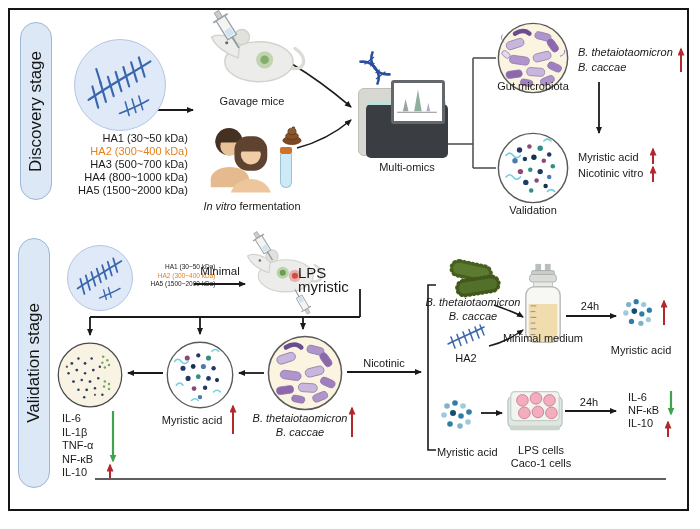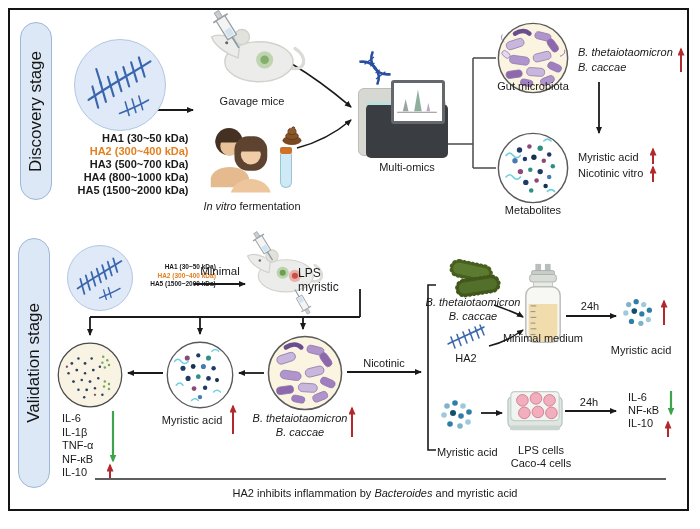--- a/index.html
+++ b/index.html
@@ -2,21 +2,21 @@
 <html><head>
 <meta charset="utf-8">
 <style>
   html,body{margin:0;padding:0;background:#fff}
   #fig{position:relative;width:700px;height:529px;background:#fff;
        font-family:"Liberation Sans",sans-serif;color:#1a1a1a;overflow:hidden}
   .frame{position:absolute;left:8px;top:8px;width:677px;height:499px;border:2.5px solid #141414}
   .abs{position:absolute}
   .lbl{position:absolute;font-size:11px;line-height:12.5px;white-space:nowrap}
   .ctr{transform:translateX(-50%);text-align:right}
-  .b{font-weight:bold}
+  .b{font-weight:normal}
   .it{font-style:italic}
   .orange{color:#E2801F}
   .small{font-size:6.5px;line-height:8.5px}
   .circle{position:absolute;border-radius:50%;box-sizing:border-box}
   .ha-circle{background:#dfe9f7;border:1.5px solid #b2c7e3}
   .pill{position:absolute;background:#dce8f5;border:1.5px solid #9db7d8;border-radius:16px;
         display:flex;align-items:center;justify-content:center}
   .pill span{writing-mode:vertical-rl;transform:rotate(180deg);font-size:17px;color:#141414}
   svg{display:block}
   .overlay{position:absolute;left:0;top:0;pointer-events:none}
@@ -225,21 +225,21 @@
         <circle cx="54" cy="60" r="2.5" fill="#16324f"></circle>
       <circle cx="38" cy="65" r="2.5" fill="#2f8f85"></circle>
     </g>
     <g fill="none" stroke="#6fd0e0" stroke-width="1.8" stroke-linecap="round">
       <path d="M10,26 q4,-5 8,0 q4,5 8,0"></path>
         <path d="M52,10 q4,-4 8,0"></path>
       <path d="M10,50 q4,-5 8,0 q4,5 8,0"></path>
         <path d="M56,66 q4,-4 8,0"></path>
     </g>
   </svg>
-  <div class="lbl ctr" style="left:533px;top:204px">Metabolites</div>
+  <div class="lbl ctr" style="left:533px;top:204px">Validation</div>
 
   <div class="lbl" style="left:578px;top:151px">Myristic acid</div>
   <div class="lbl" style="left:578px;top:167px">Nicotinic vitro</div>
 
   <div class="circle ha-circle" style="left:67px;top:245px;width:66px;height:66px">
     <svg width="63" height="63" viewBox="0 0 92 92">
       <g stroke="#3A66AE" stroke-width="2.6" stroke-linecap="round" fill="none">
         <path d="M14,62 C34,48 56,36 78,22"></path>
         <line x1="18" y1="48" x2="24" y2="70"></line>
           <line x1="26" y1="43" x2="32" y2="64"></line>
@@ -279,21 +279,21 @@
     <rect x="16" y="26" width="8" height="9" fill="#cfe3f0"></rect>
     <line x1="20" y1="37" x2="20" y2="52" stroke="#8899a6" stroke-width="2"></line>
   </svg>
   <svg class="abs" style="left:290px;top:283px;transform:rotate(150deg)" width="22" height="34" viewBox="0 0 40 60">
     <rect x="17" y="2" width="6" height="9" fill="#c9ced2" stroke="#9aa0a6"></rect>
     <line x1="10" y1="11" x2="30" y2="11" stroke="#9aa0a6" stroke-width="2"></line>
     <rect x="14" y="11" width="12" height="26" fill="#f4f4f2" stroke="#9aa0a6" stroke-width="1.5"></rect>
     <rect x="16" y="26" width="8" height="9" fill="#cfe3f0"></rect>
     <line x1="20" y1="37" x2="20" y2="52" stroke="#8899a6" stroke-width="2"></line>
   </svg>
-  <div class="lbl" style="left:298px;top:266px;font-size:12px;line-height:14px">
+  <div class="lbl" style="left:298px;top:266px;font-size:15px;line-height:14px">
     <div>LPS</div>
     <div>myristic</div>
   </div>
 
   <svg class="abs" style="left:57px;top:342px" width="66" height="66" viewBox="0 0 80 80">
     <circle cx="40" cy="40" r="38.5" fill="#f8f3e2" stroke="#4a4a4a" stroke-width="1.5"></circle>
     <g fill="#2a3f66">
       <circle cx="18" cy="26" r="1.7"></circle>
         <circle cx="26" cy="20" r="1.5"></circle>
         <circle cx="34" cy="26" r="1.7"></circle>
@@ -461,24 +461,21 @@
       <circle cx="17" cy="14" r="6" fill="#f2aebc"></circle>
         <circle cx="31" cy="12" r="6" fill="#f2aebc"></circle>
       <circle cx="45" cy="14" r="6" fill="#f2aebc"></circle>
         <circle cx="19" cy="27" r="6" fill="#f2aebc"></circle>
       <circle cx="33" cy="26" r="6" fill="#f2aebc"></circle>
         <circle cx="47" cy="27" r="6" fill="#f2aebc"></circle>
     </g>
     <rect x="4" y="40" width="52" height="5" rx="2" fill="#ccd4ce"></rect>
   </svg>
   <div class="lbl ctr" style="left:541px;top:444px">LPS cells</div>
-  <div class="lbl ctr" style="left:541px;top:457px">Caco-4 cells</div>
+  <div class="lbl ctr" style="left:541px;top:457px">Caco-1 cells</div>
   <div class="lbl ctr" style="left:589px;top:396px">24h</div>
   <div class="lbl" style="left:628px;top:391px;line-height:13px">
     <div>IL-6</div>
     <div>NF-κB</div>
     <div>IL-10</div>
   </div>
 
-  <div class="lbl ctr" style="left:375px;top:487px">
-    <span>HA2 inhibits inflammation by </span><span class="it">Bacteroides</span><span> and myristic acid</span>
-  </div>
 </div>
 
 </body></html>

